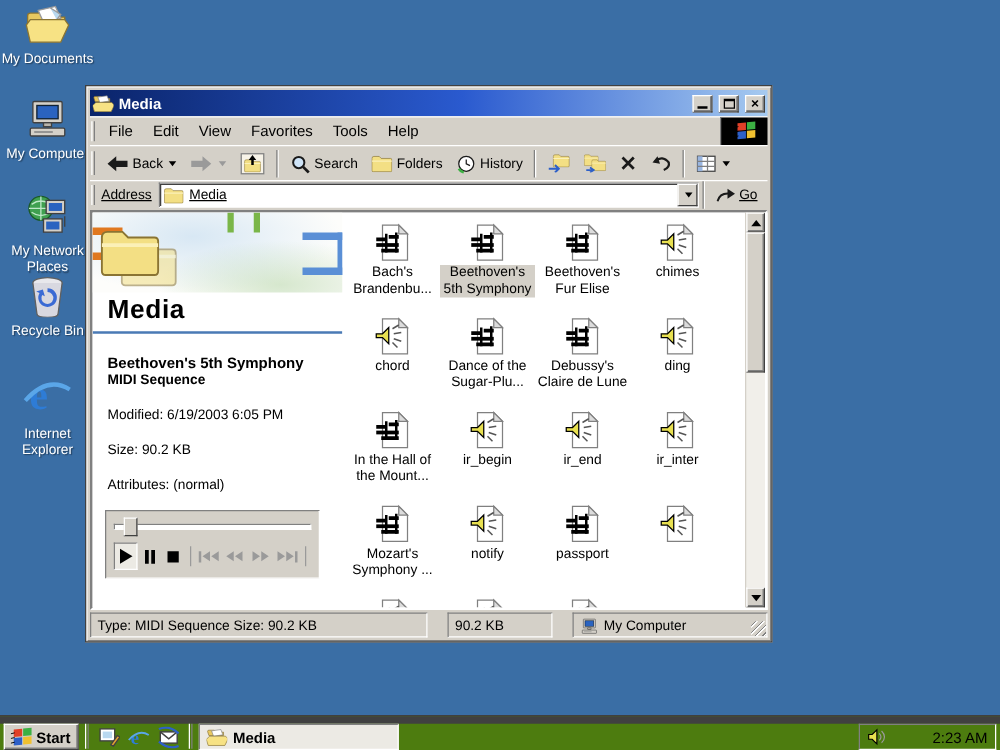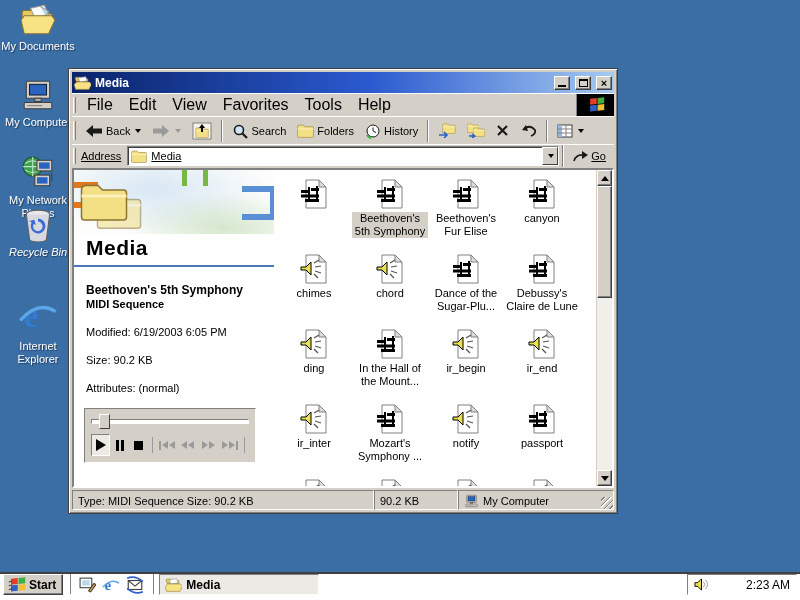--- a/index.html
+++ b/index.html
@@ -7,21 +7,21 @@
   body {
     width:800px; height:600px; position:relative; overflow:hidden;
     background:#3A6EA5;
     font-family:"Liberation Sans", sans-serif;
     font-size:11px; color:#000;
     -webkit-font-smoothing:none;
   }
   
   .desk-icon { position:absolute; left:0; width:76px; text-align:center; color:#fff; cursor:default; }
   .desk-icon .dlabel { margin-top:2px; line-height:13px; text-shadow:1px 1px 1px rgba(0,0,0,.45); }
-  .di-1{top:4px;text-align:center;} .di-2{top:78px;} .di-3{top:156px;} .di-4{top:208px;font-style:italic;} .di-5{top:296px;}
+  .di-1{top:4px;text-align:center;} .di-2{top:78px;} .di-3{top:156px;} .di-4{top:220px;} .di-5{top:296px;}
   
   .window {
     position:absolute; left:68px; top:68px; width:550px; height:446px;
     background:#D4D0C8;
     border:1px solid #404040;
     box-shadow: inset 1px 1px 0 #fff, inset -1px -1px 0 #808080;
     padding:3px; display:flex; flex-direction:column;
   }
   .titlebar {
     height:21px; flex:0 0 21px;
@@ -34,21 +34,21 @@
     border:1px solid; border-color:#fff #404040 #404040 #fff;
     box-shadow: inset -1px -1px 0 #808080;
     display:flex; align-items:center; justify-content:center; font-size:10px; line-height:10px;
   }
   .glyph-min { width:8px; height:2px; background:#000; margin-top:7px; }
   .glyph-max { width:9px; height:8px; border:1px solid #000; border-top-width:2px; }
   .glyph-close { font-weight:bold; font-size:11px; }
   .bar { border-top:1px solid #fff; display:flex; align-items:center; position:relative; }
   .grip-v { width:3px; height:70%; border-left:1px solid #fff; border-right:1px solid #808080; margin:0 3px 0 1px; }
   .menubar { height:23px; flex:0 0 23px; }
-  .menu-item { padding:3px 8px; font-size:16px; }
+  .menu-item { padding:3px 8px; font-size:12px; }
   .throbber { margin-left:auto; width:38px; height:22px; background:#000;
     display:flex; align-items:center; justify-content:center; border-left:1px solid #808080;}
   .toolbar { height:28px; flex:0 0 28px; gap:1px; }
   .tbtn { display:flex; align-items:center; gap:3px; padding:2px 4px; height:24px; border:1px solid transparent; }
   .tbtn.disabled { color:#9a9a9a; }
   .tsep { width:2px; height:22px; border-left:1px solid #808080; border-right:1px solid #fff; margin:0 3px; }
   .ddarrow { width:0; height:0; border-left:3px solid transparent; border-right:3px solid transparent; border-top:4px solid #000; margin-left:2px;}
   .ddarrow.gray { border-top-color:#9a9a9a; }
   .addressbar { height:23px; flex:0 0 23px; padding-right:2px;text-decoration:underline; }
   .addr-label { padding:0 6px 0 2px; }
@@ -109,31 +109,31 @@
   
   .vscroll { width:16px; flex:0 0 16px; display:flex; flex-direction:column; background:#F1EFEA; border-left:1px solid #D4D0C8;}
   .sbtn { height:16px; background:#D4D0C8; border:1px solid; border-color:#fff #404040 #404040 #fff;
     box-shadow:inset -1px -1px 0 #808080; display:flex; align-items:center; justify-content:center; }
   .strack { flex:1; position:relative; }
   .sthumb { position:absolute; left:0; right:0; top:0; height:112px; background:#D4D0C8;
     border:1px solid; border-color:#fff #404040 #404040 #fff; box-shadow:inset -1px -1px 0 #808080; }
   .sarrow-up { width:0;height:0;border-left:4px solid transparent;border-right:4px solid transparent;border-bottom:5px solid #000; }
   .sarrow-dn { width:0;height:0;border-left:4px solid transparent;border-right:4px solid transparent;border-top:5px solid #000; }
   
-  .statusbar { flex:0 0 20px; margin-top:2px; display:flex; gap:0; }
+  .statusbar { flex:0 0 20px; margin-top:2px; display:flex; gap:16px; }
   .spane { border:1px solid; border-color:#808080 #fff #fff #808080; padding:2px 5px 0 5px;
     white-space:nowrap; overflow:hidden; display:flex; align-items:center; gap:4px; }
   .sp-left { flex:1; }
   .sp-mid { flex:0 0 84px; }
   .sp-right { flex:0 0 156px; position:relative; }
   .grip { position:absolute; right:0; bottom:0; width:12px; height:12px;
     background:repeating-linear-gradient(135deg, transparent 0 2px, #808080 2px 3px, #fff 3px 4px); }
   
-  .taskbar { position:absolute; left:0; bottom:0; width:800px; height:27px; background:#ffffff;
-    border-top:1px solid #404040; box-shadow:0 -1px 0 #404040; display:flex; align-items:flex-start; padding:0 3px; gap:2px; }
+  .taskbar { position:absolute; left:0; bottom:0; width:800px; height:27px; background:#4d7c0f;
+    border-top:6px solid #404040; box-shadow:0 -1px 0 #404040; display:flex; align-items:flex-start; padding:0 3px; gap:2px; }
   .startbtn { height:21px; display:flex; align-items:center; gap:3px; padding:0 6px 0 4px;
     background:#D4D0C8; border:1px solid; border-color:#fff #404040 #404040 #fff;
     box-shadow:inset -1px -1px 0 #808080; font-weight:bold; font-size:12px; }
   .tb-sep { width:3px; height:20px; border-left:1px solid #fff; border-right:1px solid #808080; margin:0 3px; }
   .qlbtn { width:22px; height:21px; display:flex; align-items:center; justify-content:center; }
   .taskbtn { width:160px; height:21px; display:flex; align-items:center; gap:4px; padding:0 5px;
     background:#ECEAE4; border:1px solid; border-color:#808080 #fff #fff #808080; font-weight:bold; font-size:12px; }
   .tray { margin-left:auto; width:110px; height:21px; display:flex; align-items:center; gap:8px; padding:0 6px;
     border:1px solid; border-color:#808080 #fff #fff #808080; }
   .tray .clock { margin-left:auto; font-size:12px; }
@@ -466,38 +466,33 @@
           <span class="psep"></span>
         </div>
       </div>
     </div>
 
     <div class="filegrid" id="file-grid">
         <div class="fitem">
     <svg width="32" height="32">
             <use href="#icon-midi"></use>
           </svg>
+    <div class="flabel">Bach's Brandenbu...</div>
   </div>
         <div class="fitem">
     <svg width="32" height="32">
             <use href="#icon-midi"></use>
           </svg>
     <div class="flabel selected">Beethoven's 5th Symphony</div>
   </div>
         <div class="fitem">
     <svg width="32" height="32">
             <use href="#icon-midi"></use>
           </svg>
     <div class="flabel">Beethoven's Fur Elise</div>
-  </div>
-        <div class="fitem">
-    <svg width="32" height="32">
-            <use href="#icon-midi"></use>
-          </svg>
-    <div class="flabel">canyon</div>
   </div>
         <div class="fitem">
     <svg width="32" height="32">
             <use href="#icon-wave"></use>
           </svg>
     <div class="flabel">chimes</div>
   </div>
         <div class="fitem">
     <svg width="32" height="32">
             <use href="#icon-wave"></use>

